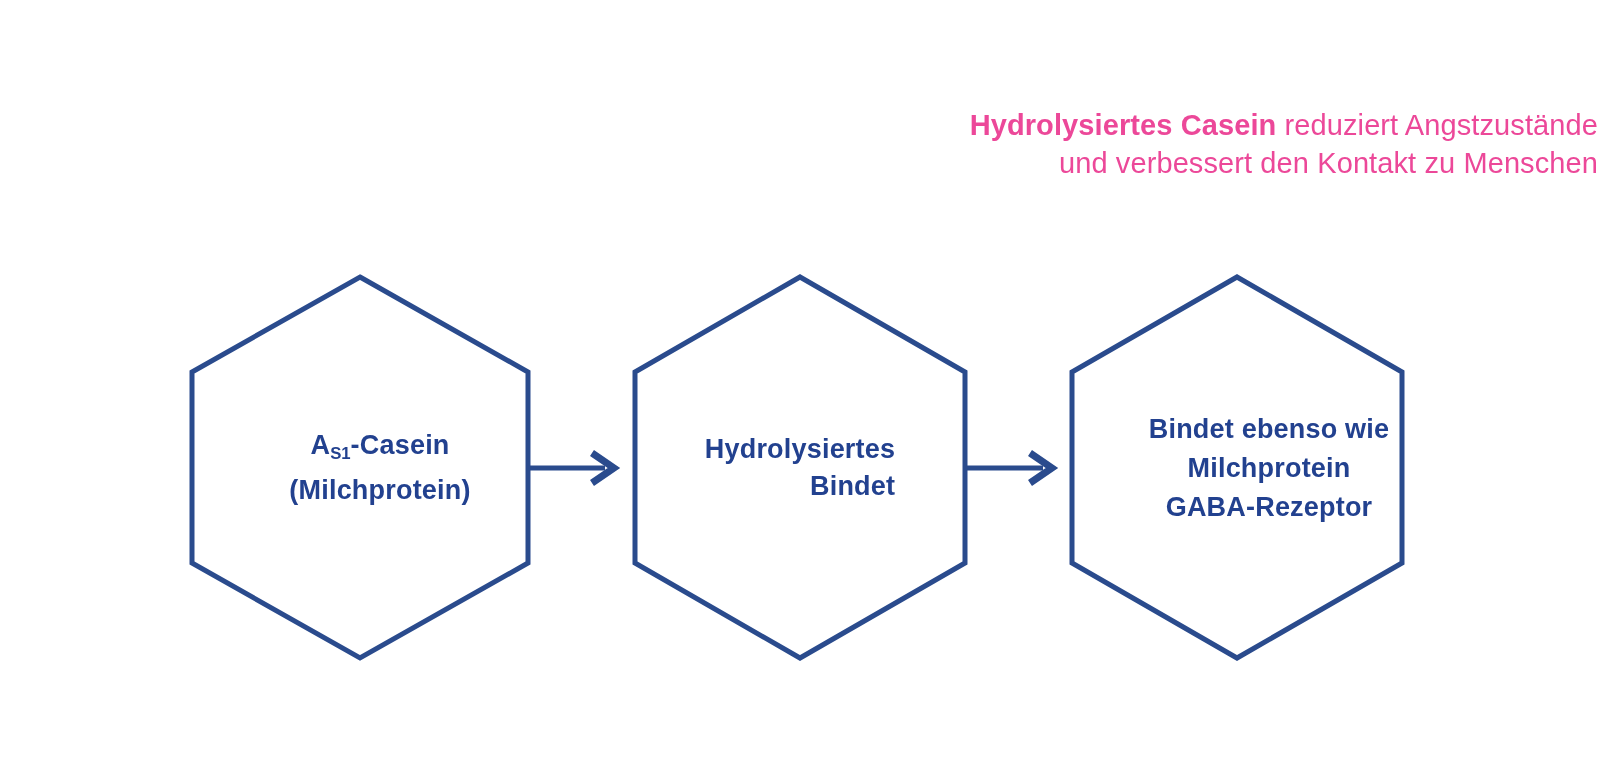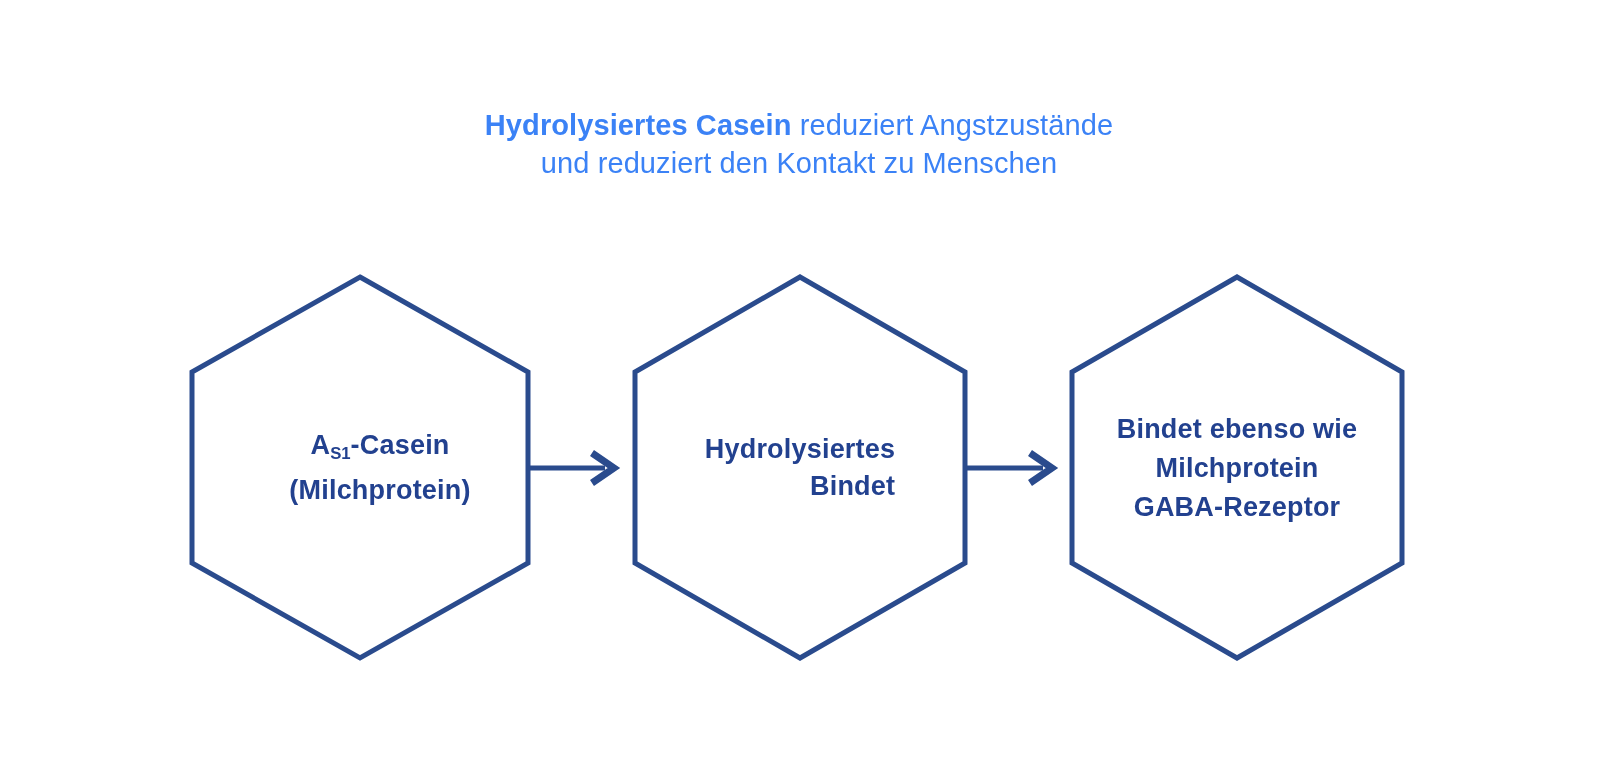--- a/index.html
+++ b/index.html
@@ -16,22 +16,22 @@
     overflow: hidden;
     font-family: "Liberation Sans", "DejaVu Sans", sans-serif;
   }
 
   
   .title-block {
     position: absolute;
     left: 0;
     top: 106px;
     width: 1598px;
-    text-align: center;
-    color: #3b82f6;
+    text-align: right;
+    color: #ec4899;
     font-size: 29px;
     line-height: 38px;
     letter-spacing: 0.1px;
     font-weight: 400;
   }
   .title-line { display: block; white-space: pre; }
   .title-strong { font-weight: 700; }
 
   
   #flow-svg {
@@ -57,30 +57,30 @@
   .node-label .line { display: block; }
   .node-label sub {
     font-size: 0.62em;
     font-weight: 700;
     vertical-align: -0.28em;
     letter-spacing: 0;
   }
 
   #node-1-label { left: 380px; top: 468px; }
   #node-2-label { left: 800px; top: 468px; text-align: right; }
-  #node-3-label { left: 1237px; top: 468px; line-height: 39px; }
+  #node-3-label { left: 1269px; top: 468px; line-height: 39px; }
 </style>
 </head>
 <body>
 
 <div id="canvas">
 
   <div class="title-block">
     <span class="title-line"><span class="title-strong">Hydrolysiertes Casein</span><span> reduziert Angstzustände</span></span>
-    <span class="title-line">und reduziert den Kontakt zu Menschen</span>
+    <span class="title-line">und verbessert den Kontakt zu Menschen</span>
   </div>
 
   <svg id="flow-svg" viewBox="0 0 1598 772">
 
     <polygon points="360,277 528,372 528,563 360,658 192,563 192,372" fill="#ffffff" stroke="#2a4b8d" stroke-width="5" stroke-linejoin="miter"></polygon>
 
     <polygon points="800,277 965,372 965,563 800,658 635,563 635,372" fill="#ffffff" stroke="#2a4b8d" stroke-width="5" stroke-linejoin="miter"></polygon>
 
     <polygon points="1237,277 1402,372 1402,563 1237,658 1072,563 1072,372" fill="#ffffff" stroke="#2a4b8d" stroke-width="5" stroke-linejoin="miter"></polygon>
 

